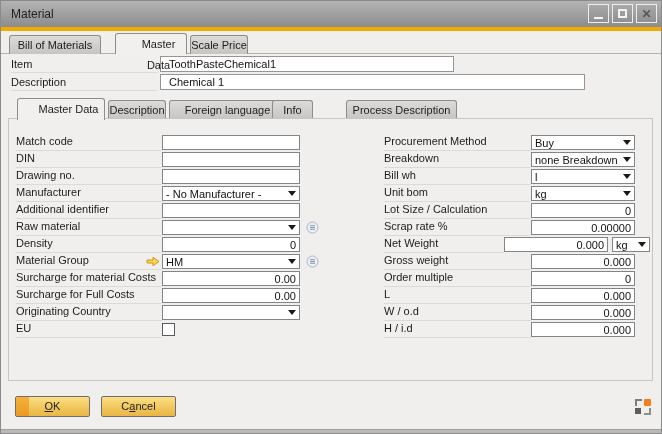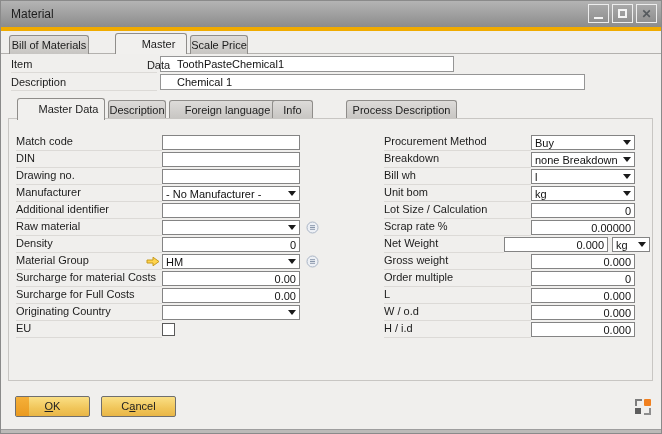--- a/index.html
+++ b/index.html
@@ -24,21 +24,21 @@
   .tab { position:absolute; top:2px; height:19px; background:linear-gradient(#dddbd9,#c7c5c2);
     border:1px solid #8f8d8a; border-bottom:none; border-radius:3px 3px 0 0;
     font-size:11px; color:#1c1c1c; text-align:center; line-height:18px; cursor:default; }
   .tab.active { top:0; height:21px; background:#f1f0ee; line-height:21px; z-index:3;padding-left:15px; }
   .tabs2 .tab.active { height:22px; }
 
   
   .hrow { position:absolute; left:10px; height:17px; font-size:11px; color:#1c1c1c; }
   .hlbl { position:absolute; left:0; top:0; width:146px; height:17px; line-height:16px; border-bottom:1px solid #dcdad7; }
   .field, input.field { position:absolute; height:16px; border:1px solid #959595; background:#fff;
-    font-family:"Liberation Sans", sans-serif; font-size:11px; color:#111; padding:0 16px; }
+    font-family:"Liberation Sans", sans-serif; font-size:11px; color:#111; padding:0 8px; }
   .item-input { left:149px; top:0; width:294px; background:#e6e5e3; }
   .desc-input { left:149px; top:0; width:425px; background:#f7e8a2; }
 
   
   .panel { position:absolute; left:7px; top:117px; width:645px; height:263px; border:1px solid #c8c6c3; background:#f0efed; }
   .col { position:absolute; top:15px; }
   .col.left { left:7px; width:310px; }
   .col.right { left:331px; width:310px; }
   .row { position:relative; display:flex; height:17px; align-items:center; font-size:11px; color:#1c1c1c; }
   .col.left  .lbl { width:146px; }
@@ -93,21 +93,21 @@
           <div class="glyph-max"></div>
         </div>
       <div class="winbtn">
           <span class="glyph-close">✕</span>
         </div>
     </div>
   </div>
   <div class="accent"></div>
 
   <div class="tabs1">
-    <div class="tab" style="left:8px; width:80px;">Bill of Materials</div>
+    <div class="tab" style="left:8px; width:92px;">Bill of Materials</div>
     <div class="tab active" style="left:114px; width:72px;">Master Data</div>
     <div class="tab" style="left:189px; width:58px;">Scale Price</div>
   </div>
 
   <div class="hrow" style="top:55px; width:600px;">
     <span class="hlbl">Item</span>
     <input class="field item-input" readonly="" value="ToothPasteChemical1" style="">
   </div>
   <div class="hrow" style="top:73px; width:600px;">
     <span class="hlbl">Description</span>

